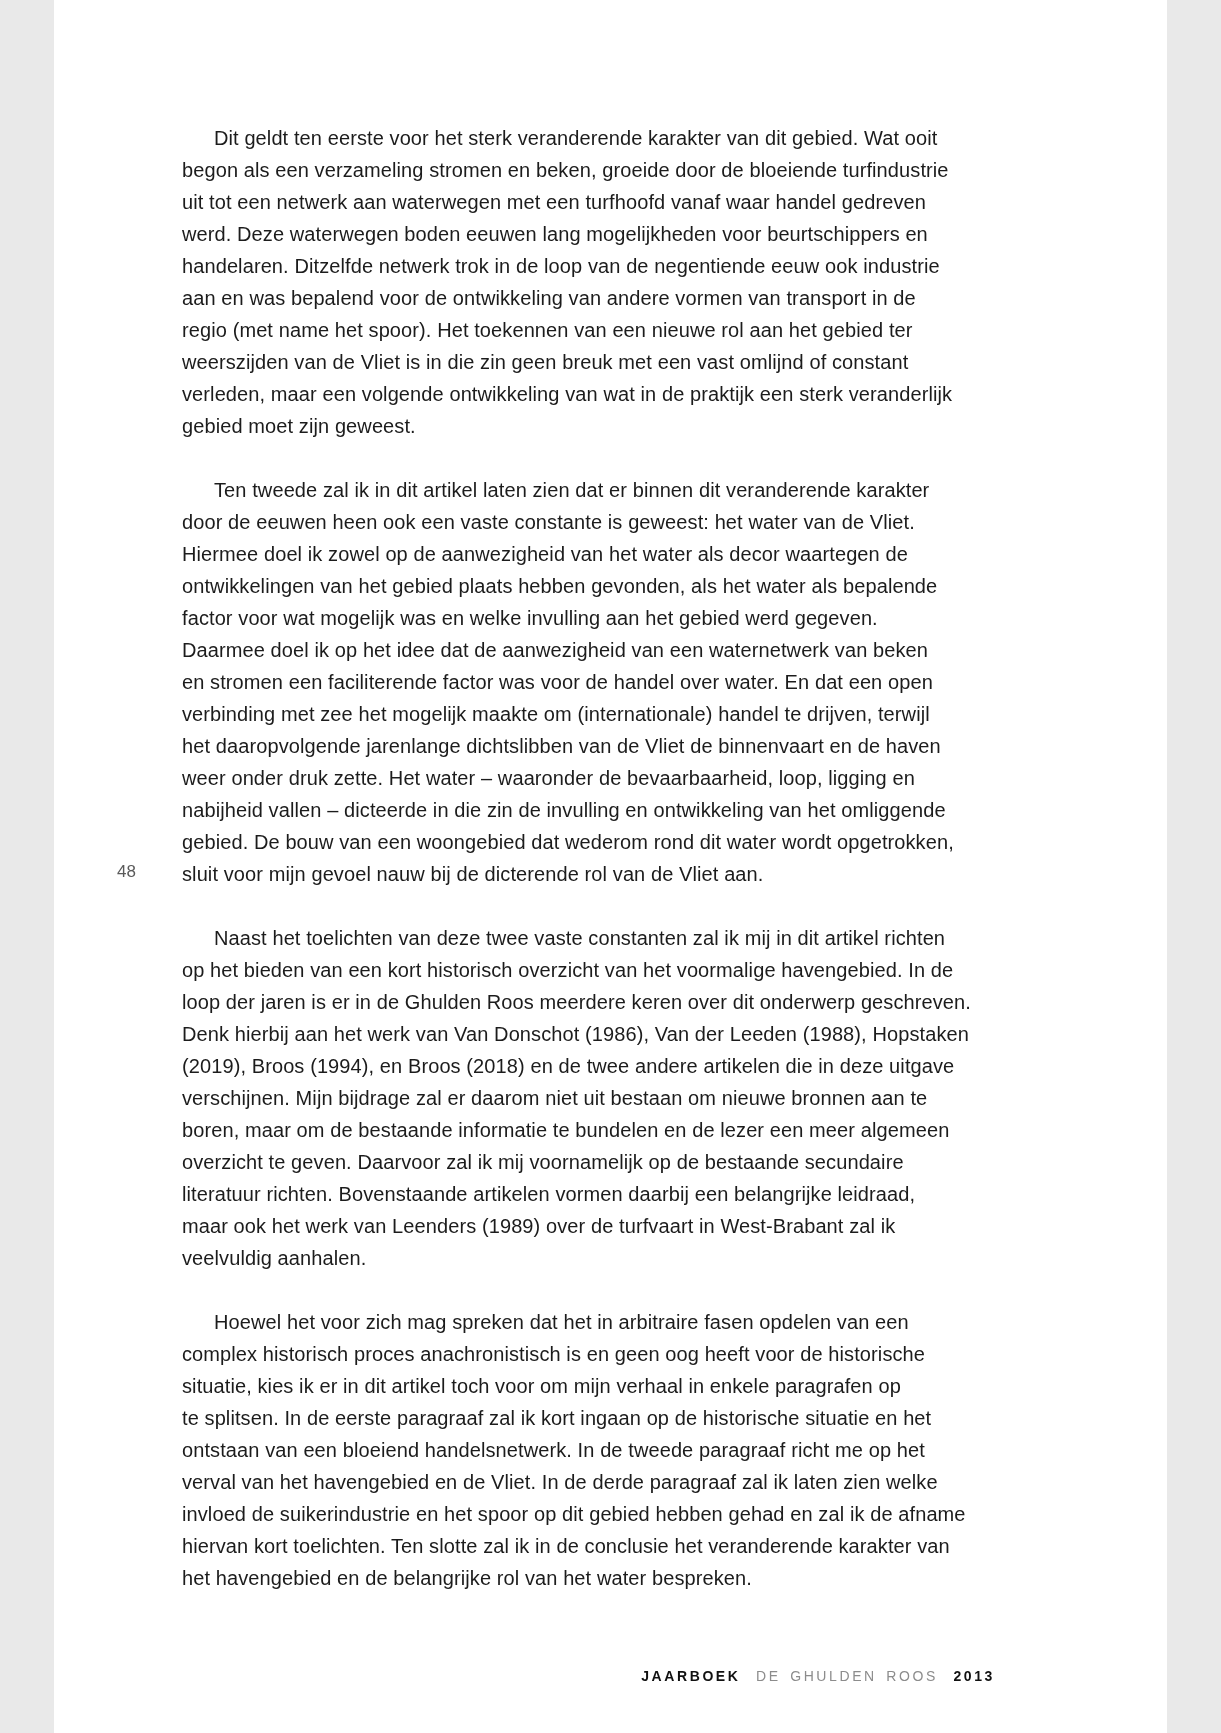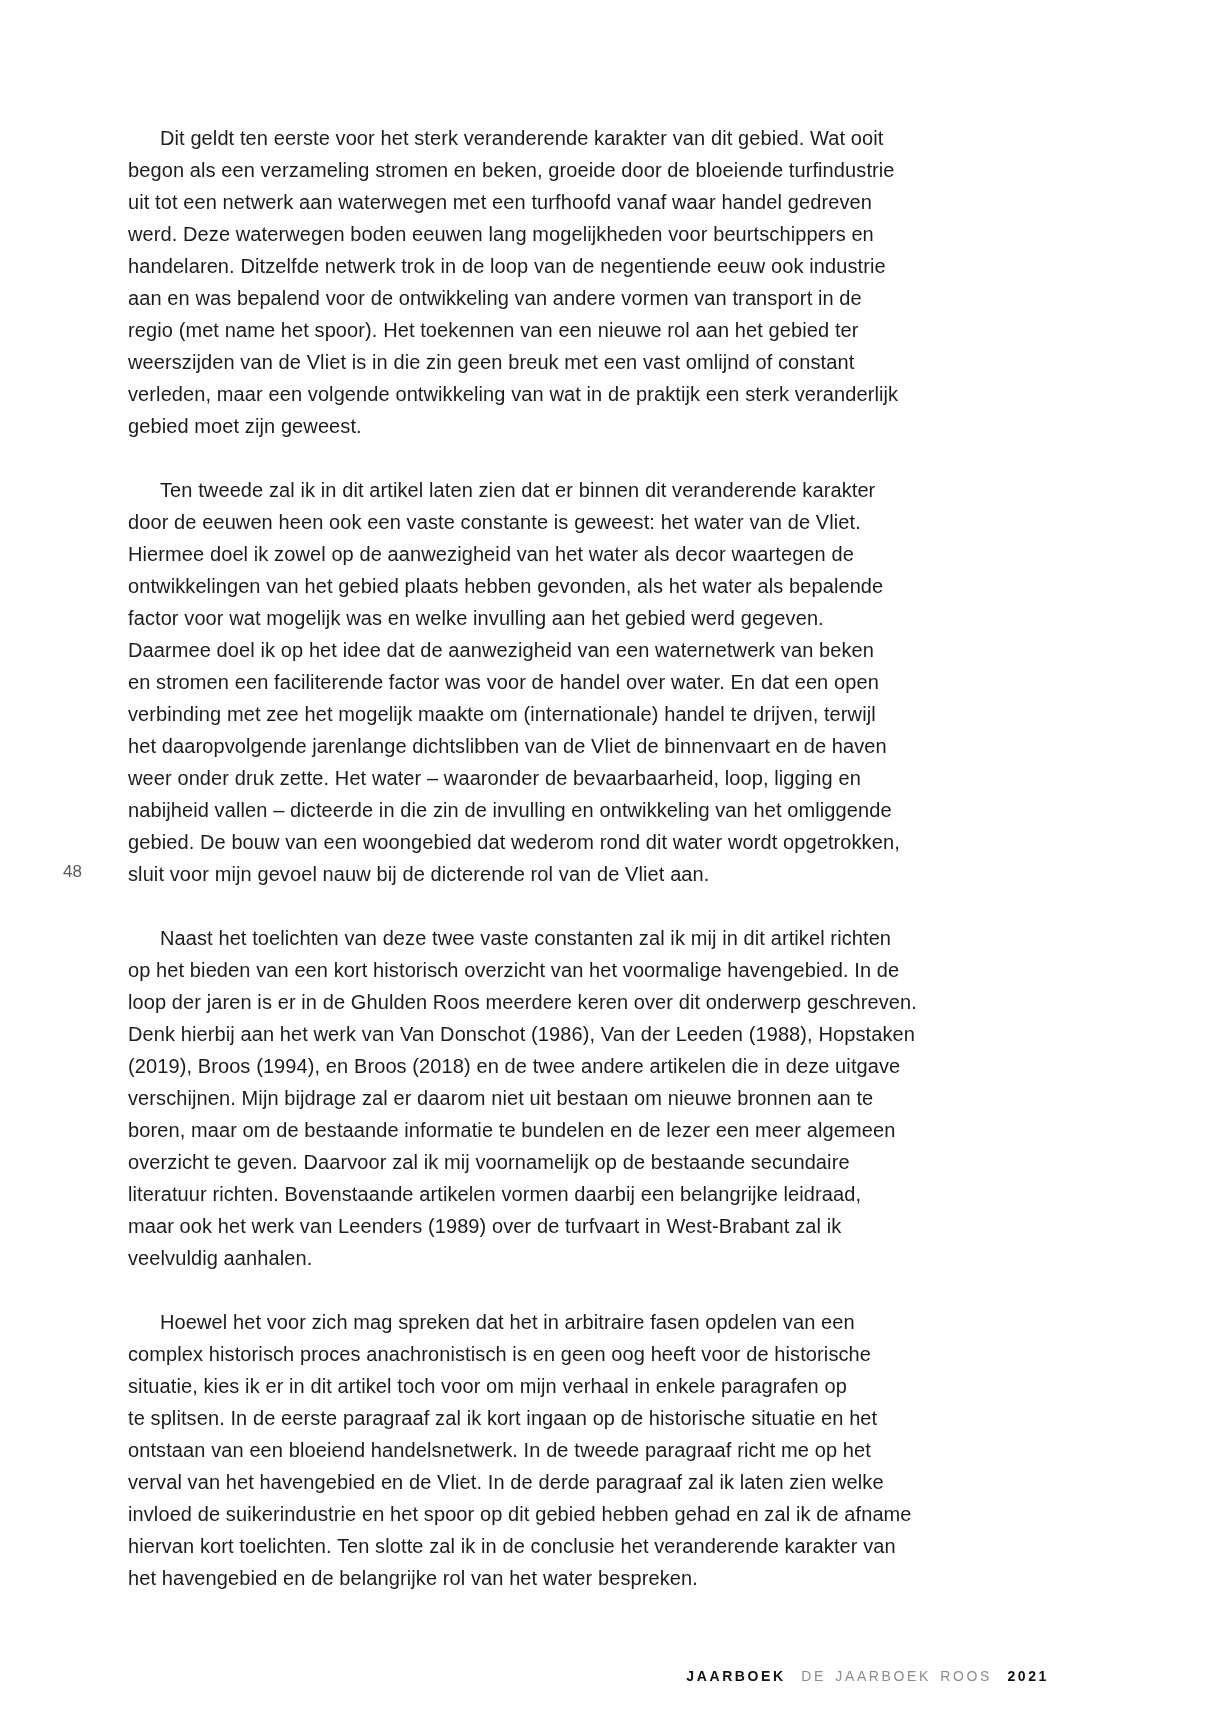--- a/index.html
+++ b/index.html
@@ -9,21 +9,21 @@
     --page_number: #5a5a5a;
   }
   * { box-sizing: border-box; }
   html, body { margin: 0; padding: 0; }
   body {
     background: #e9e9e9;
     font-family: "Liberation Sans", sans-serif;
   }
   .page {
     position: relative;
-    width: 1221px;
+    width: 1113px;
     height: 1733px;
     margin: 0 auto;
     background: var(--background, #ffffff);
     overflow: hidden;
   }
   .text-block {
     position: absolute;
     left: 128px;
     top: 122px;
     width: 900px;
@@ -107,17 +107,17 @@
 verval van het havengebied en de Vliet. In de derde paragraaf zal ik laten zien welke
 invloed de suikerindustrie en het spoor op dit gebied hebben gehad en zal ik de afname
 hiervan kort toelichten. Ten slotte zal ik in de conclusie het veranderende karakter van
 het havengebied en de belangrijke rol van het water bespreken.</p>
   </main>
 
   <div class="page-number">48</div>
 
   <footer class="footer">
     <span class="f-bold">JAARBOEK</span>
-    <span class="f-gray">DE JAARBOEK ROOS</span>
-    <span class="f-bold">2021</span>
+    <span class="f-gray">DE GHULDEN ROOS</span>
+    <span class="f-bold">2013</span>
   </footer>
 
 </div>
 
 </body></html>

